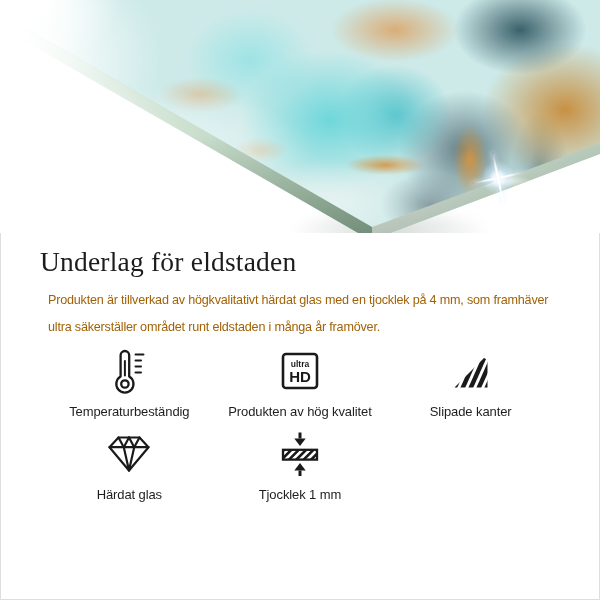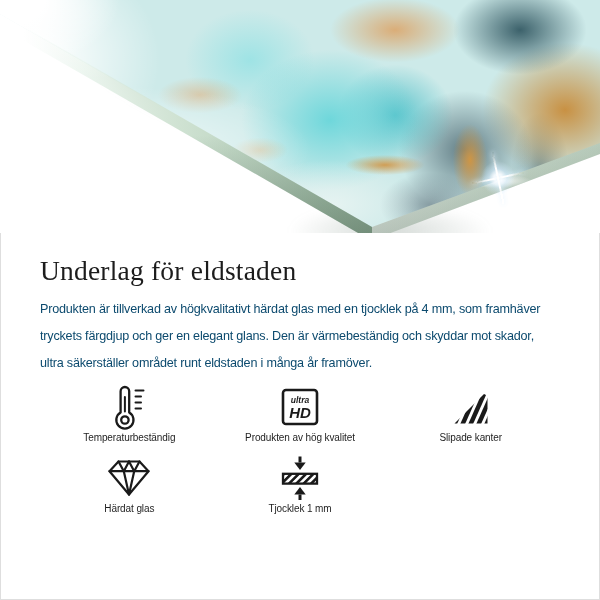--- a/index.html
+++ b/index.html
@@ -52,31 +52,31 @@
         background:radial-gradient(circle at 50% 50%,rgba(255,255,255,.98) 0 4px,rgba(215,238,255,.55) 9px,rgba(215,238,255,0) 17px);}
   .sparkle::before{content:"";position:absolute;left:0;right:0;top:50%;height:2px;margin-top:-1px;
         background:linear-gradient(to right,rgba(255,255,255,0),#fff 32%,#fff 68%,rgba(255,255,255,0));
         box-shadow:0 0 5px rgba(225,242,255,.95);}
   .sparkle::after{content:"";position:absolute;top:0;bottom:0;left:50%;width:2px;margin-left:-1px;
         background:linear-gradient(to bottom,rgba(255,255,255,0),#fff 32%,#fff 68%,rgba(255,255,255,0));
         box-shadow:0 0 5px rgba(225,242,255,.95);}
 
   
   .content{position:relative;padding:0 40px;}
-  .title{margin:19px 0 0;font-family:"Liberation Serif","DejaVu Serif",serif;font-weight:400;
+  .title{margin:10px 0 0;font-family:"Liberation Serif","DejaVu Serif",serif;font-weight:400;
         font-size:27.5px;line-height:37px;color:#1c1c1c;letter-spacing:.2px;}
   .title span{display:block;}
-  .desc{margin:7px 0 0;font-size:12.6px;line-height:27px;color:#0c4a6e;letter-spacing:-.2px;}
+  .desc{margin:7px 8px 0;font-size:12.6px;line-height:27px;color:#a16207;letter-spacing:-.2px;}
   .desc span{display:block;white-space:nowrap;}
 
   
   .features{margin-top:5px;display:grid;grid-template-columns:repeat(3,1fr);row-gap:10px;padding:0 4px;}
   .feature{display:flex;flex-direction:column;align-items:center;}
-  .icon-slot{height:50px;display:flex;align-items:center;justify-content:flex-end;font-style:italic;}
-  .feature-label{font-size:10px;color:#1e1e1e;letter-spacing:-.1px;}
+  .icon-slot{height:50px;display:flex;align-items:center;justify-content:flex-end;}
+  .feature-label{margin-top:8px;font-size:13px;color:#1e1e1e;letter-spacing:-.1px;}
   .features svg{display:block;}
   .features svg text{font-family:"Liberation Sans",sans-serif;}
 </style>
 </head>
 <body>
 
 <div class="page">
 
   <div class="hero">
     <div class="corner-shadow"></div>
@@ -88,21 +88,20 @@
   </div>
 
   <div class="content">
 
     <h1 class="title">
       <span>Underlag för eldstaden</span>
     </h1>
 
     <p class="desc">
       <span>Produkten är tillverkad av högkvalitativt härdat glas med en tjocklek på 4 mm, som framhäver</span>
-      <span>tryckets färgdjup och ger en elegant glans. Den är värmebeständig och skyddar mot skador,</span>
       <span>ultra säkerställer området runt eldstaden i många år framöver.</span>
     </p>
 
     <div class="features">
 
       <div class="feature">
         <div class="icon-slot">
           <svg width="34" height="48" viewBox="0 0 34 48">
             <g fill="none" stroke="#1a1a1a" stroke-width="2.3" stroke-linecap="round" stroke-linejoin="round">
               <path d="M8.6 29.6 V8.3 a4.3 4.3 0 0 1 8.6 0 V29.6 a8.6 8.6 0 1 1 -8.6 0 Z"></path>

